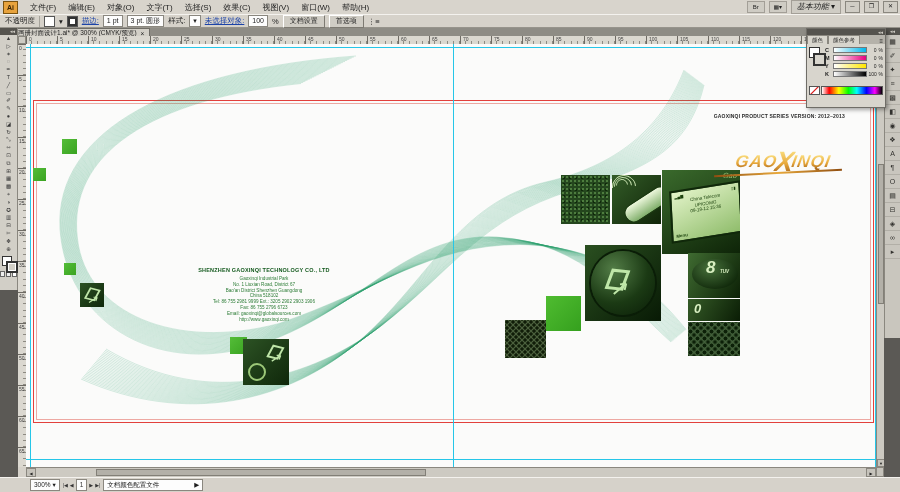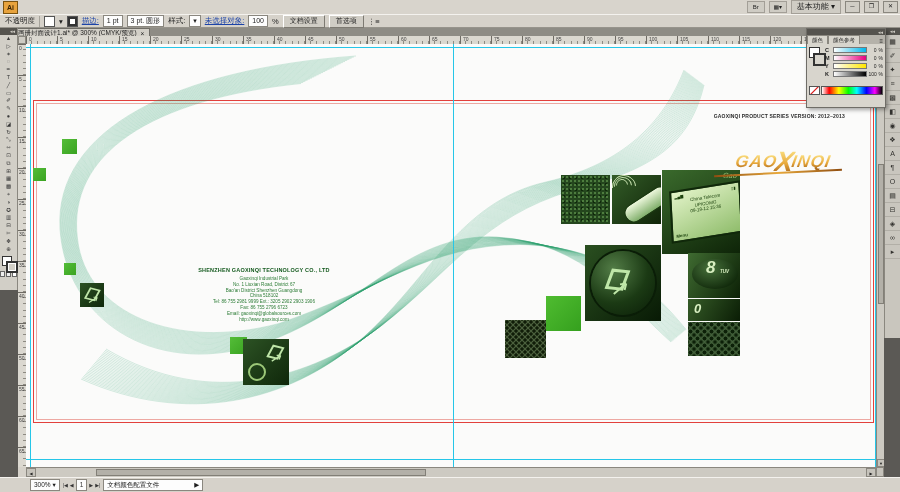--- a/index.html
+++ b/index.html
@@ -7,21 +7,21 @@
        font-family:"Liberation Sans","DejaVu Sans",sans-serif;font-size:8px;color:#1e1e1e;}
   .abs{position:absolute;}
   .flex{display:flex;align-items:center;}
   
   .menubar{left:0;top:0;width:900px;height:14px;background:#d8d4cc;border-bottom:1px solid #b5b2aa;display:flex;align-items:center;}
   .ai-logo{width:13px;height:11px;margin:0 6px 0 3px;background:#e8a33d;border:1px solid #7a5310;color:#3a2404;
            font-weight:bold;font-size:7px;display:flex;align-items:center;justify-content:center;}
   .menu-item{padding:0 6px;height:13px;line-height:13px;white-space:nowrap;}
   .mb-right{margin-left:auto;display:flex;align-items:center;gap:4px;padding-right:2px;}
   .mb-ico{width:16px;height:10px;text-align:center;line-height:10px;border:1px solid #a39f97;background:#cfccc4;font-size:6px;}
-  .workspace{border:1px solid #a39f97;background:#cfccc4;padding:1px 5px;height:10px;line-height:10px;}
+  .workspace{border:1px solid #a39f97;background:#cfccc4;padding:1px 5px;height:10px;line-height:10px;font-style:italic;}
   .winbtn{width:13px;height:10px;border:1px solid #8a877f;background:#d0cdc5;text-align:center;line-height:9px;font-size:6px;}
   .controlbar{left:0;top:14px;width:900px;height:14px;background:#d6d2ca;border-top:1px solid #f4f2ee;border-bottom:1px solid #97948c;
               display:flex;align-items:center;gap:4px;padding-left:5px;box-sizing:border-box;}
   .cb-label{white-space:nowrap;font-size:7.5px;}
   .cb-link{color:#1c43a8;text-decoration:underline;font-size:7.5px;white-space:nowrap;}
   .cb-box{height:10px;line-height:9px;border:1px solid #8a877f;background:#fdfdfd;padding:0 3px;font-size:7px;white-space:nowrap;}
   .cb-btn{height:11px;line-height:10px;border:1px solid;border-color:#fff #7d7a72 #7d7a72 #fff;background:#d0cdc5;padding:0 6px;font-size:7px;white-space:nowrap;}
   .swatch{width:9px;height:9px;border:1px solid #555;background:#fff;}
   .swatch.stroke{background:#fff;box-shadow:inset 0 0 0 2px #333;}
   .sep{width:1px;height:11px;background:#a6a39b;}
@@ -144,20 +144,32 @@
   .sb-box{height:10px;line-height:9px;border:1px solid #8a877f;background:#fdfdfd;padding:0 3px;font-size:6.5px;white-space:nowrap;}
   .sb-nav{display:flex;gap:2px;align-items:center;font-size:5px;color:#333;}
 </style>
 </head>
 <body>
 
 <div class="app" data-name="illustrator-window">
 
   <div class="abs menubar" data-name="menu-bar">
     <div class="ai-logo" data-name="app-logo-icon">Ai</div>
+    <div class="flex" data-name="menu-items">
+
+    <div class="menu-item" data-name="menu-item">文件(F)</div>
+        <div class="menu-item" data-name="menu-item">编辑(E)</div>
+        <div class="menu-item" data-name="menu-item">对象(O)</div>
+        <div class="menu-item" data-name="menu-item">文字(T)</div>
+        <div class="menu-item" data-name="menu-item">选择(S)</div>
+        <div class="menu-item" data-name="menu-item">效果(C)</div>
+        <div class="menu-item" data-name="menu-item">视图(V)</div>
+        <div class="menu-item" data-name="menu-item">窗口(W)</div>
+        <div class="menu-item" data-name="menu-item">帮助(H)</div>
+      </div>
     <div class="mb-right">
       <div class="mb-ico" data-name="bridge-icon">Br</div>
       <div class="mb-ico" data-name="arrange-documents-icon">▦▾</div>
       <div class="workspace" data-name="workspace-switcher">基本功能 ▾</div>
       <div class="winbtn" data-name="window-minimize-button">─</div>
       <div class="winbtn" data-name="window-restore-button">❐</div>
       <div class="winbtn" data-name="window-close-button">✕</div>
     </div>
   </div>
 

